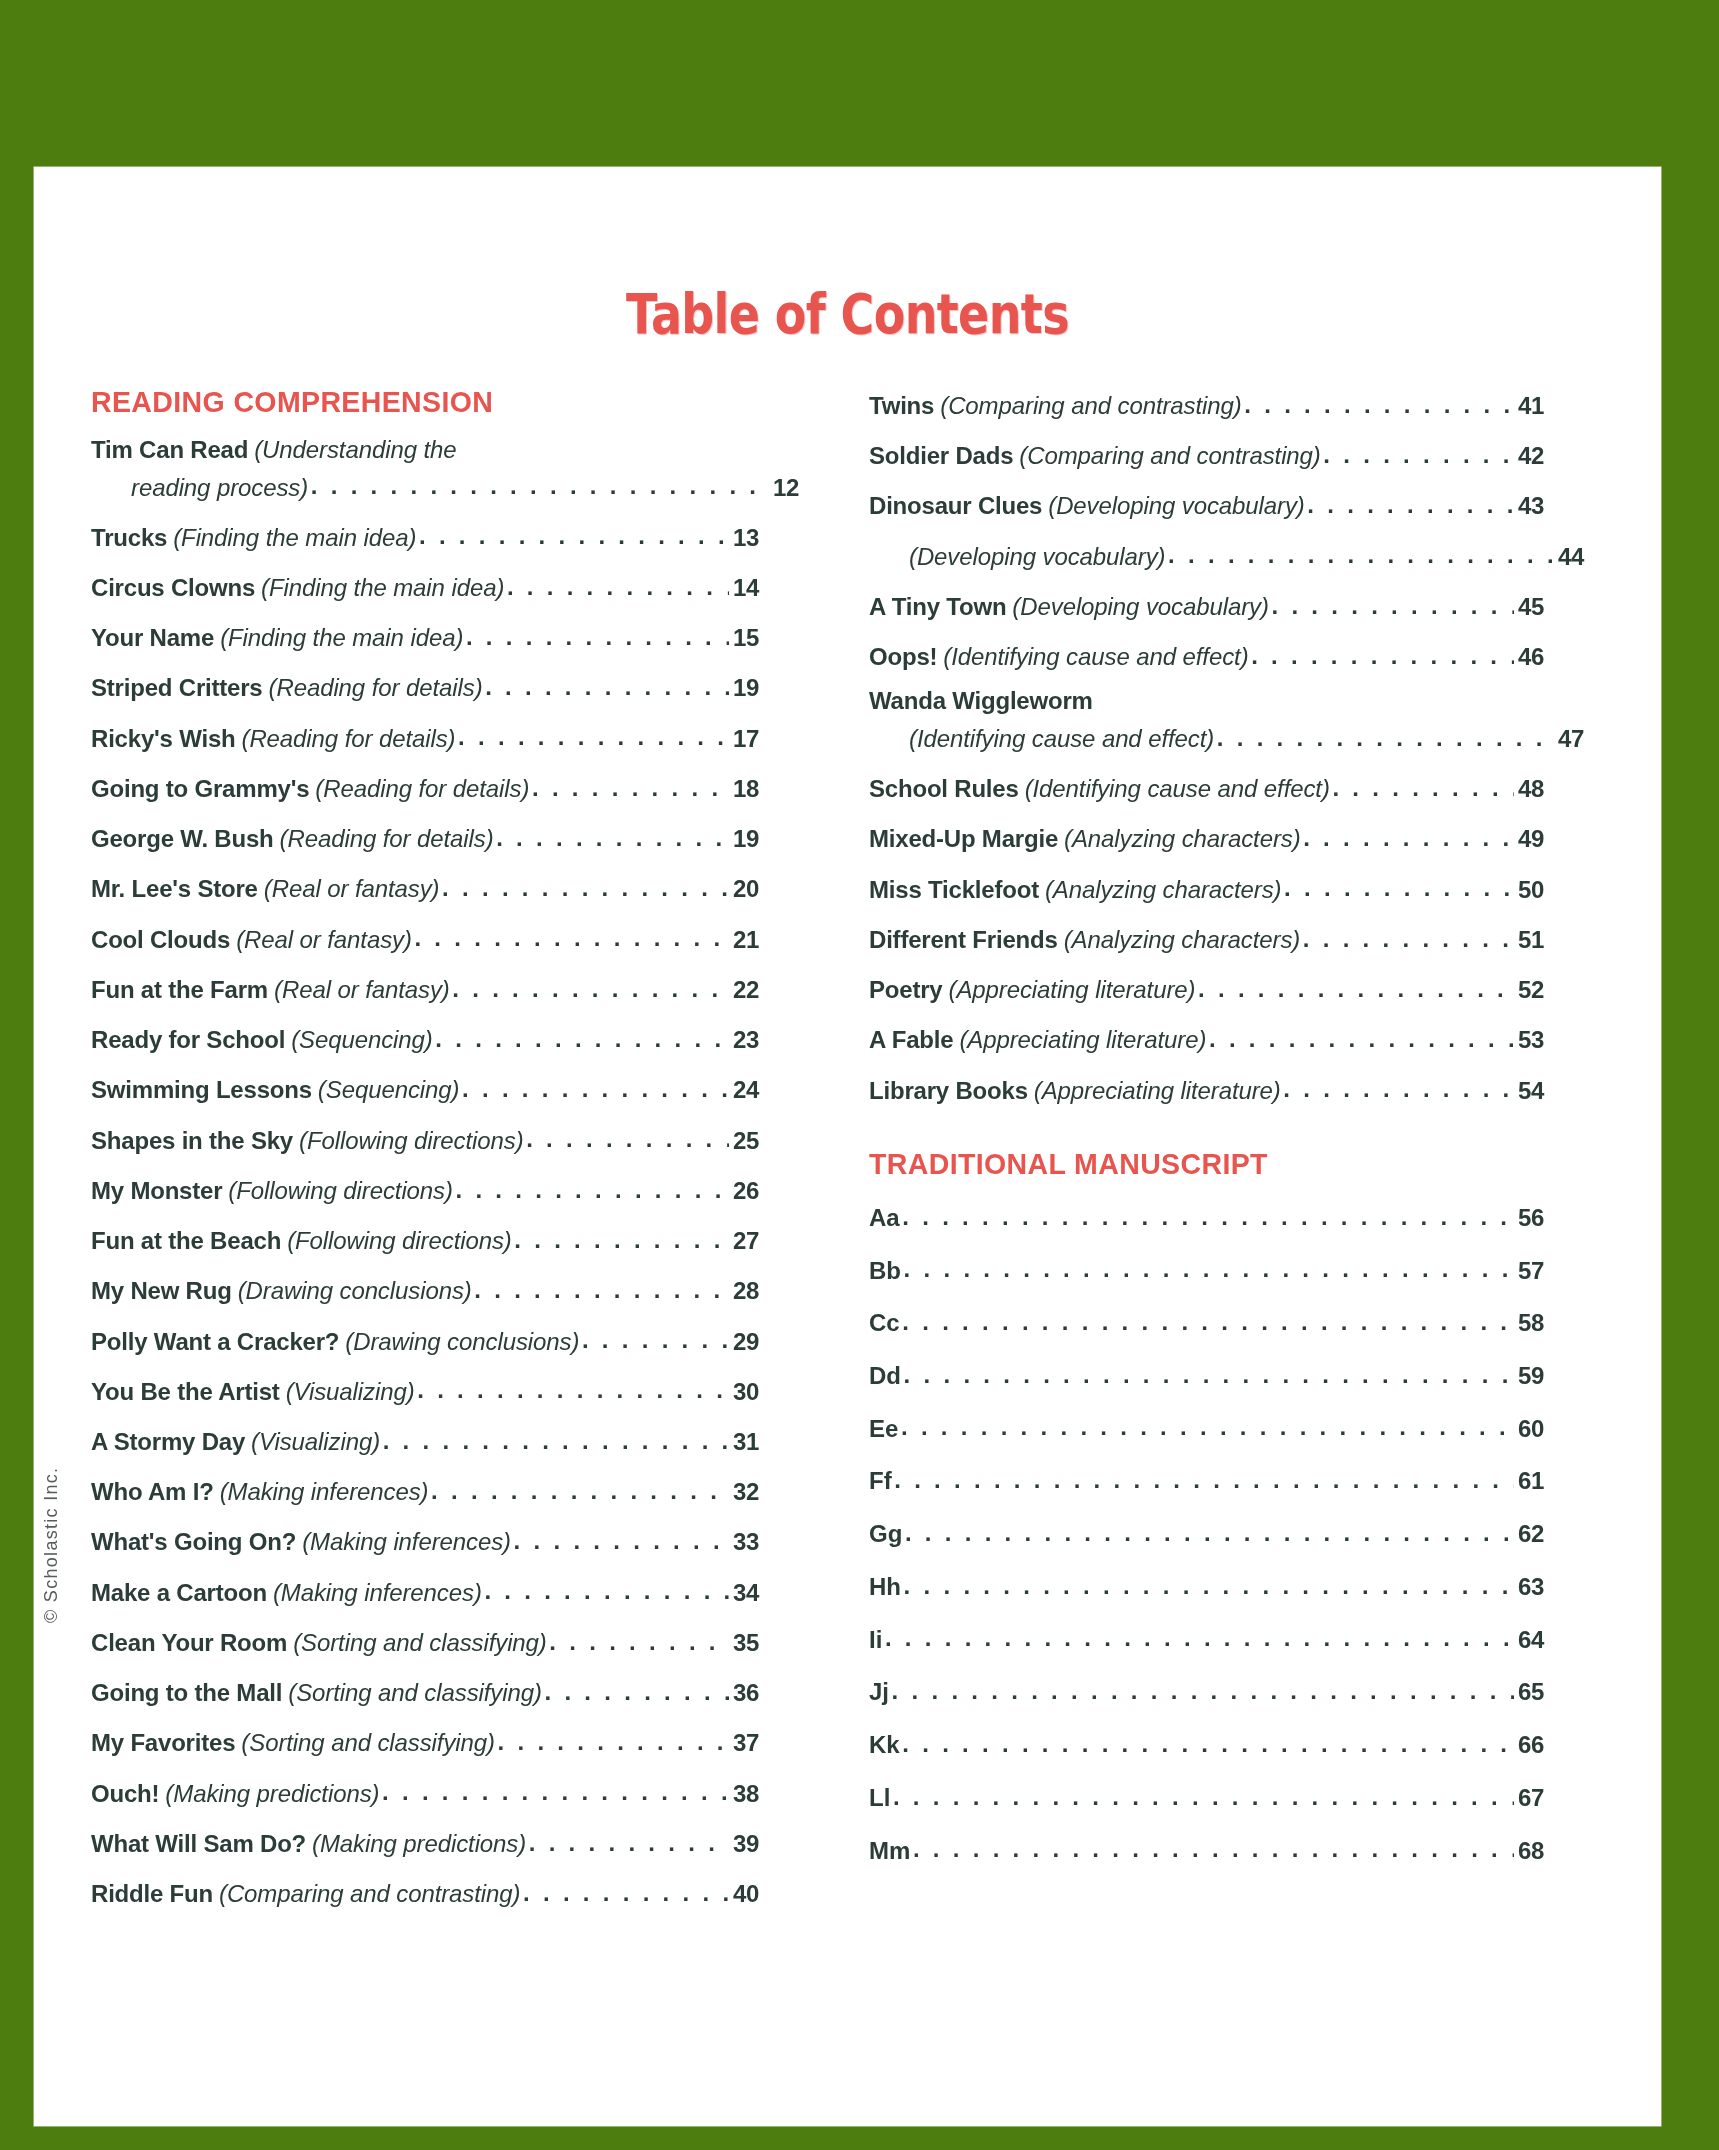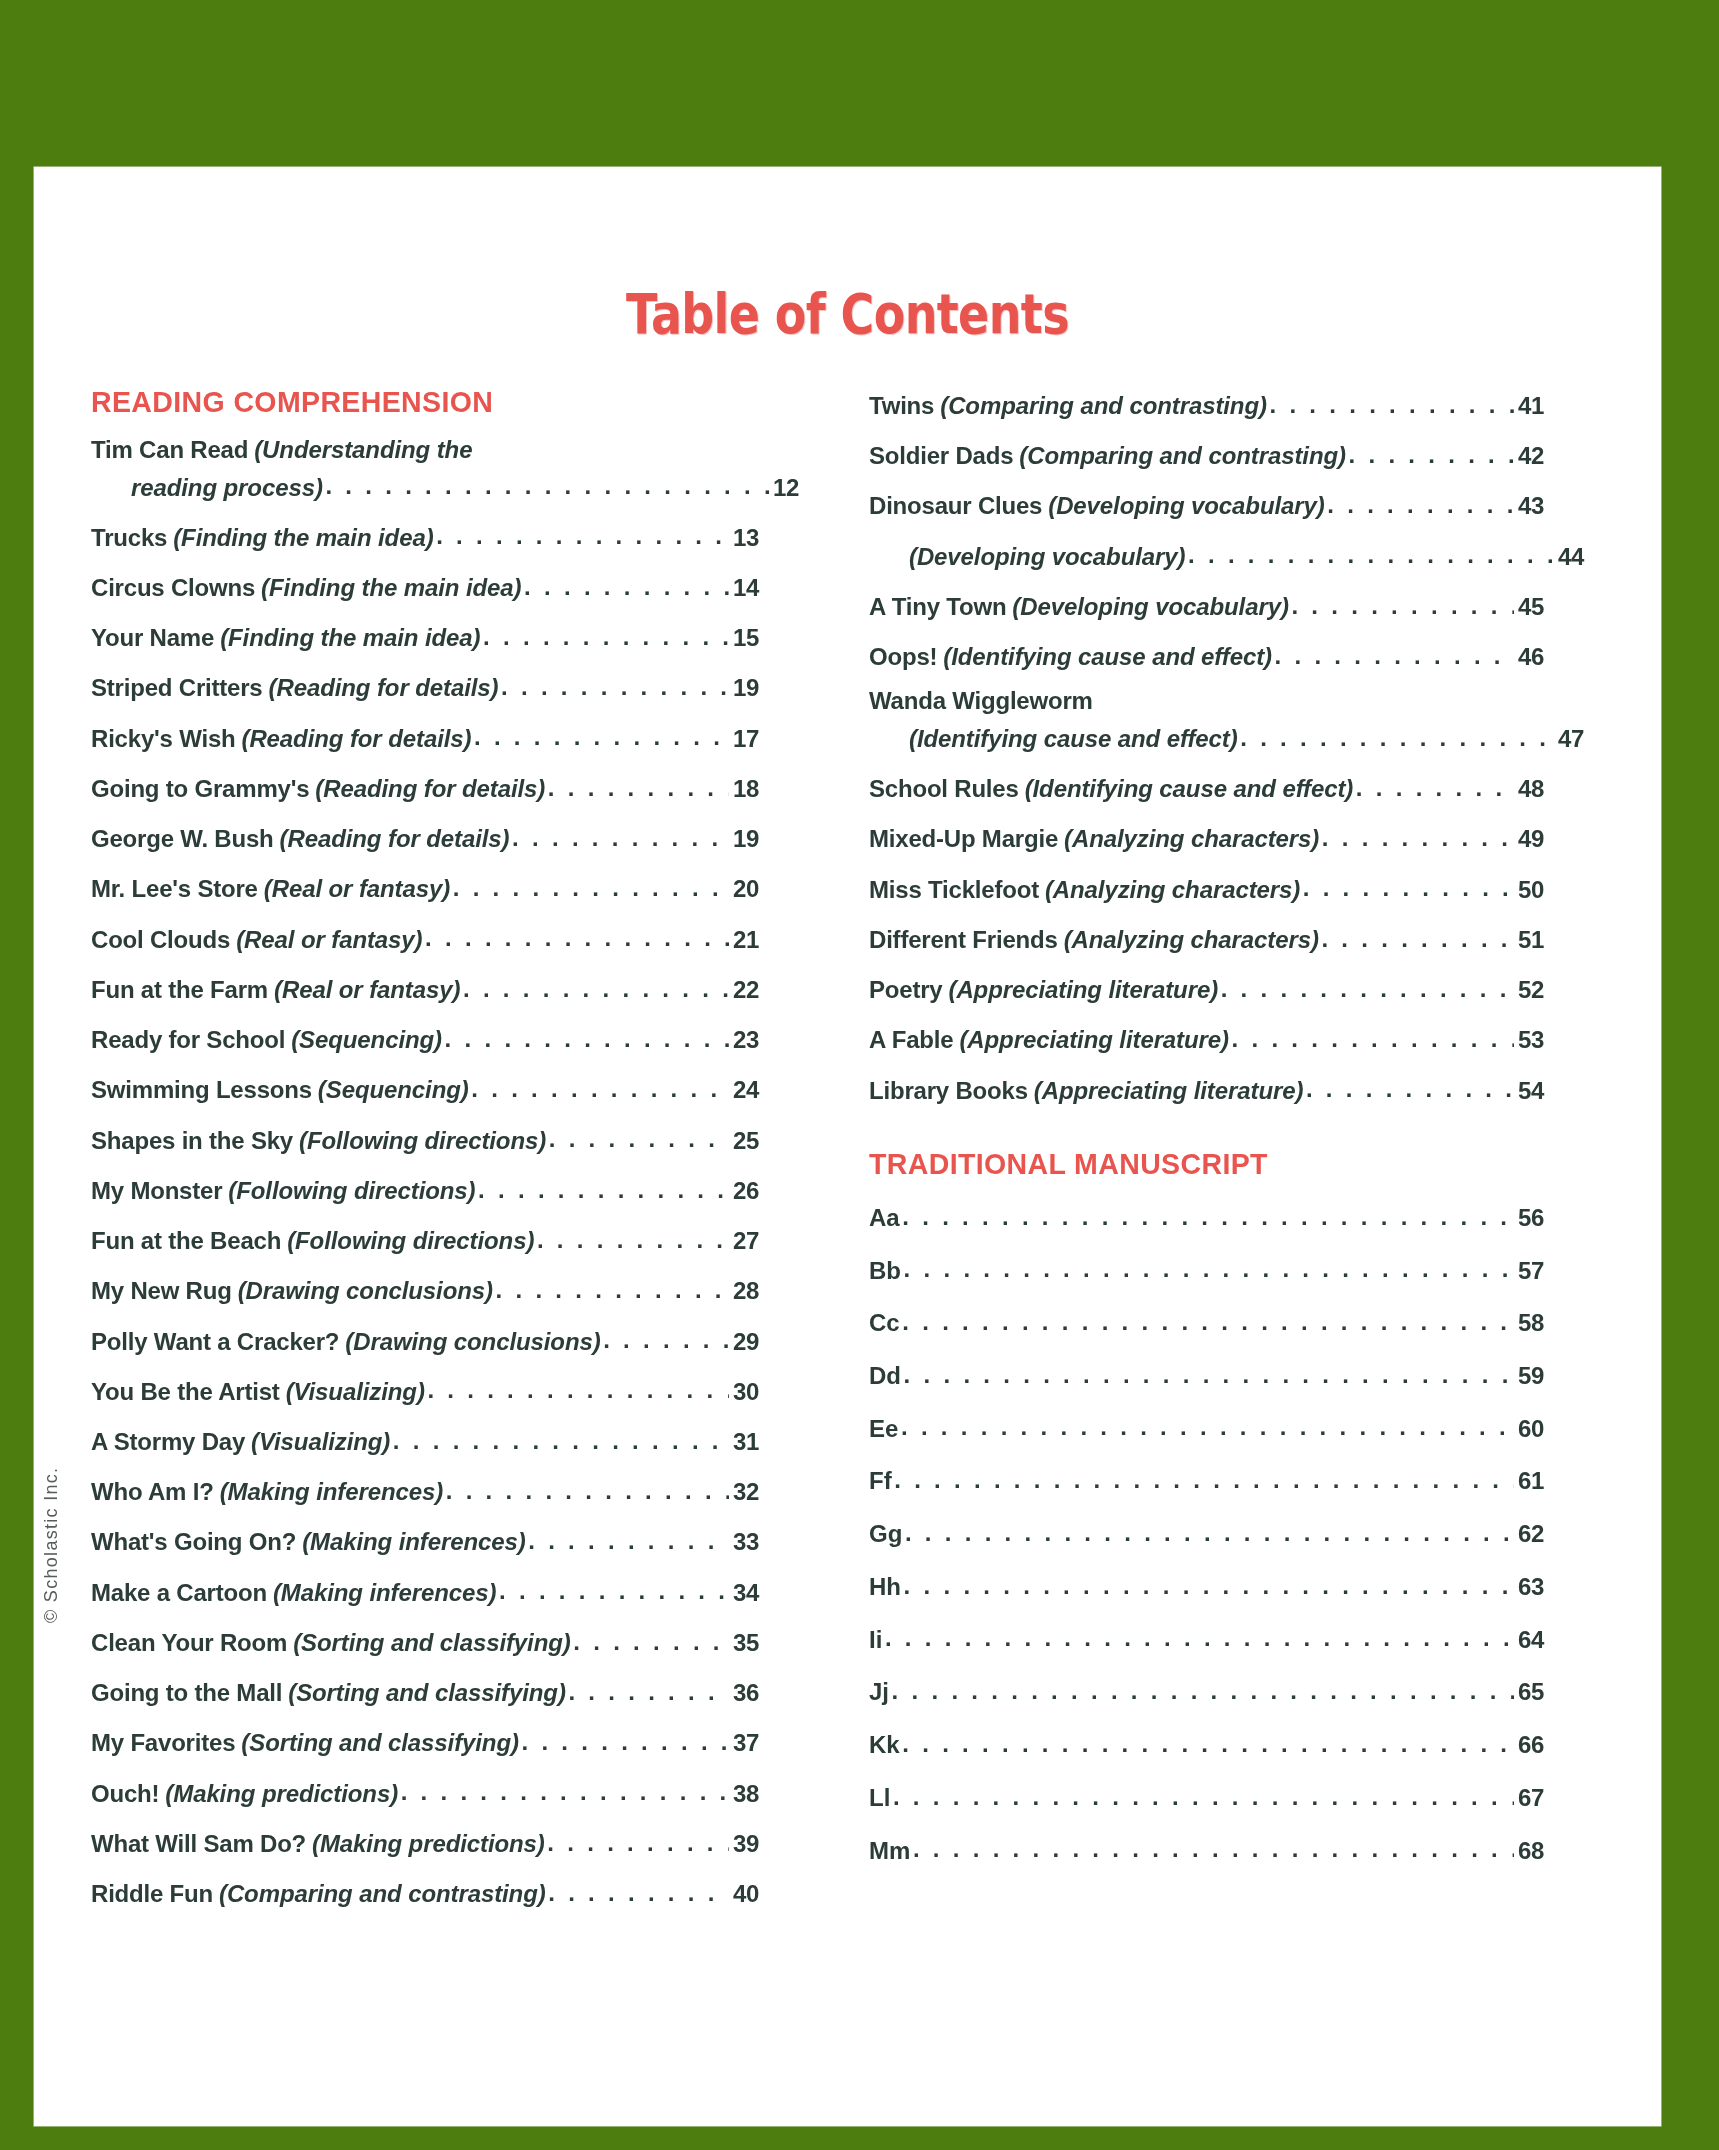--- a/index.html
+++ b/index.html
@@ -83,21 +83,20 @@
   .e-title {
     font-weight: bold;
     white-space: nowrap;
     letter-spacing: -0.2px;
   }
   .e-skill {
     font-style: italic;
     white-space: nowrap;
     margin-left: 6px;
     letter-spacing: -0.1px;
-    font-weight: bold;
   }
   .e-skill.nogap { margin-left: 0; }
   .e-leader {
     flex: 1 1 auto;
     min-width: 6.6px;
     overflow: hidden;
     white-space: nowrap;
     margin: 0 2.6px 0 2.6px;
     font-weight: bold;
     letter-spacing: 3.3px;

